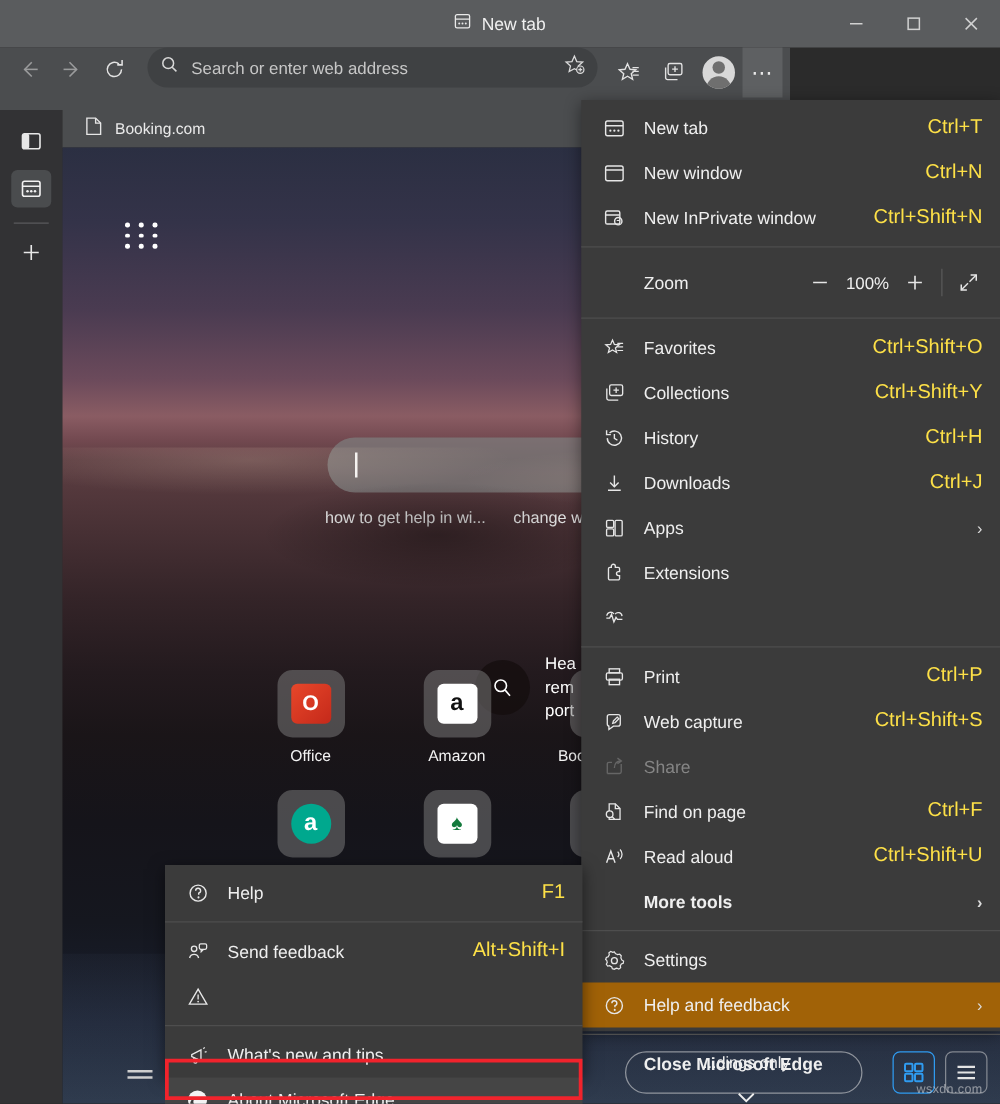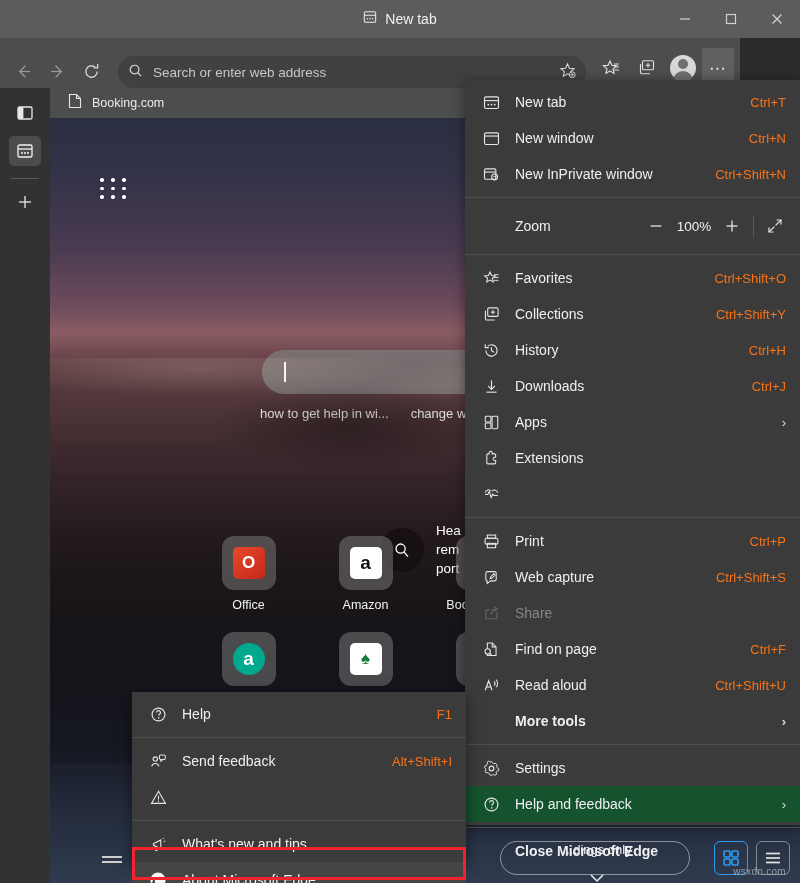--- a/index.html
+++ b/index.html
@@ -22,23 +22,23 @@
   .title-center .tt { color: #f0f0f0; font-size: 14px; }
   .win-controls {
     position: absolute; right: 0; top: 0; height: 38px;
     display: flex; align-items: center;
   }
   .win-btn { width: 46px; height: 38px; display: flex; align-items: center; justify-content: center; }
   .win-btn svg { opacity: .85; }
 
   
   .toolbar {
-    position: absolute; left: 0; top: 38px; width: 740px; height: 50px;
+    position: absolute; left: 0; top: 38px; width: 632px; height: 50px;
     background: #4b4d4f;
-    display: flex; align-items: flex-end; padding: 0 6px;
+    display: flex; align-items: flex-start; padding: 0 6px;
   }
   .tb-icon { width: 34px; height: 34px; display: flex; align-items: center; justify-content: center; border-radius: 4px; }
   .tb-icon.dim svg { opacity: .55; }
   .omnibox {
     flex: 1; height: 32px; margin: 0 8px 0 10px;
     background: #3f4143; border-radius: 16px;
     display: flex; align-items: center; padding: 0 10px; gap: 10px;
     min-width: 0;
   }
   .omnibox .ph { color: #c7c7c7; font-size: 13.5px; flex: 1; }
@@ -131,24 +131,24 @@
   .lay-btn.sel { border-color: #2f9bf0; }
   .watermark { position: absolute; right: 14px; bottom: 6px; color: rgba(230,230,230,.55); font-size: 10px; letter-spacing: .3px; }
 
   
   .menu {
     position: absolute; left: 465px; top: 80px; width: 335px; height: 745px;
     background: #3b3b3b; box-shadow: 0 2px 12px rgba(0,0,0,.45);
     padding: 4px 0;
   }
   .mi { height: 36px; display: flex; align-items: center; padding: 0 14px 0 16px; gap: 14px; color: #efefef; font-size: 14px; }
-  .mi.hl { background: #14532d; }
+  .mi.hl { background: #a16207; }
   .mi .mi-ico { width: 20px; display: flex; align-items: center; justify-content: center; flex: 0 0 20px; }
   .mi .mi-lbl { flex: 1; white-space: nowrap; }
-  .mi .mi-acc { color: #f97316; font-size: 13px; }
+  .mi .mi-acc { color: #fde047; font-size: 16px; }
   .mi .mi-chev { color: #dcdcdc; font-size: 13px; width: 10px; text-align: right; }
   .mi.disabled { color: #858585; }
   .mi.disabled svg { opacity: .45; }
   .mi.noico { padding-left: 50px; font-weight: bold; }
   .msep { height: 1px; background: #4e4e4e; margin: 5px 0; }
   .zoomrow { height: 46px; display: flex; align-items: center; padding: 0 8px 0 50px; color: #efefef; font-size: 14px; }
   .zoomrow .zlbl { flex: 1; }
   .zbtn { width: 34px; height: 34px; display: flex; align-items: center; justify-content: center; }
   .zval { font-size: 13.5px; min-width: 42px; text-align: center; }
   .zdiv { width: 1px; height: 22px; background: #5a5a5a; margin: 0 4px; }

